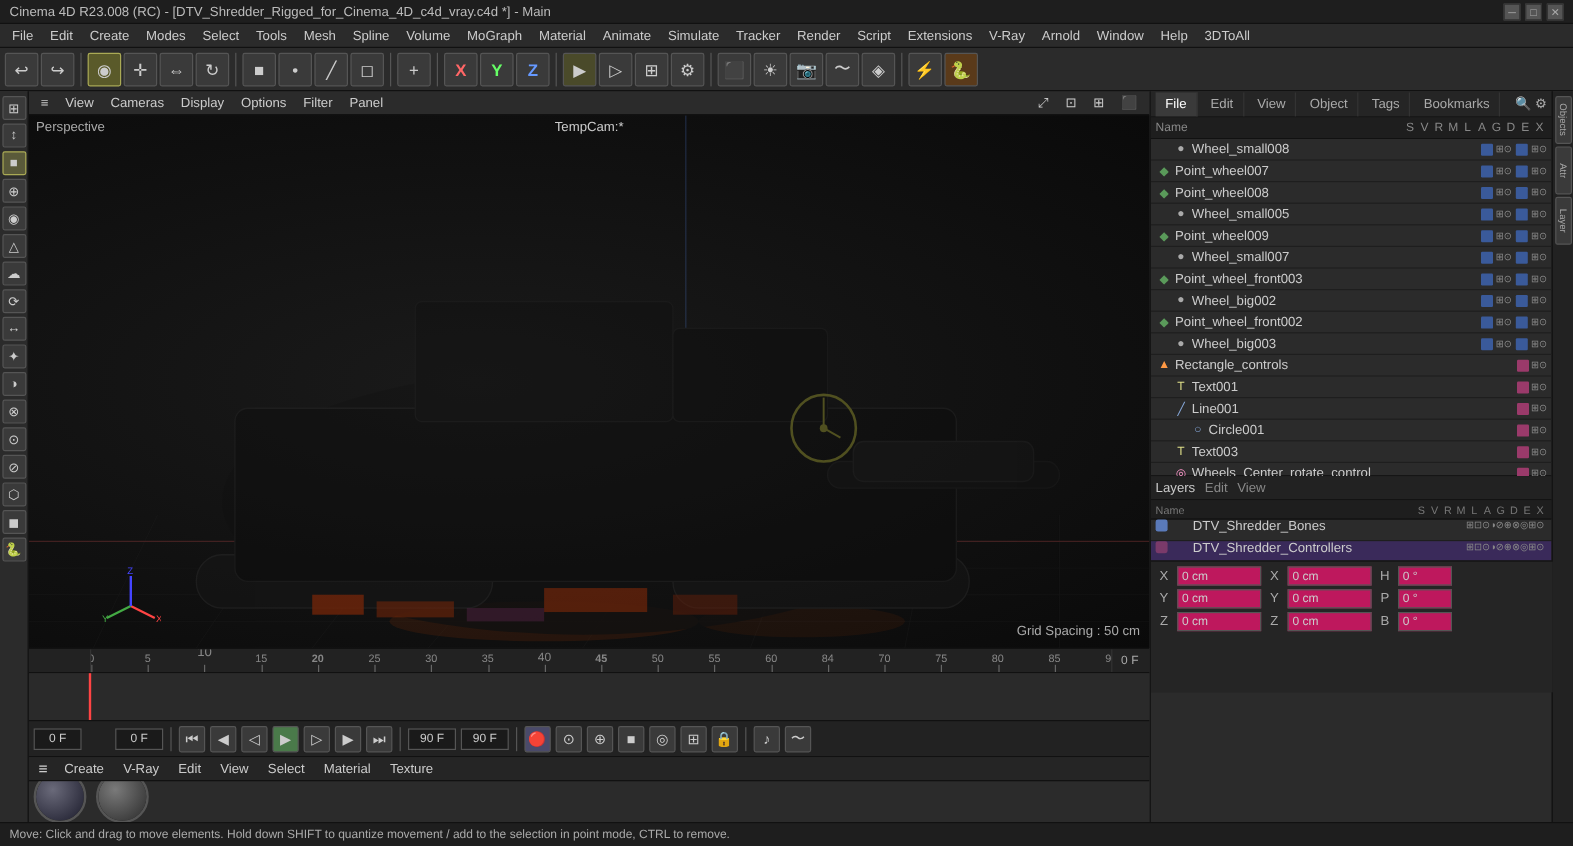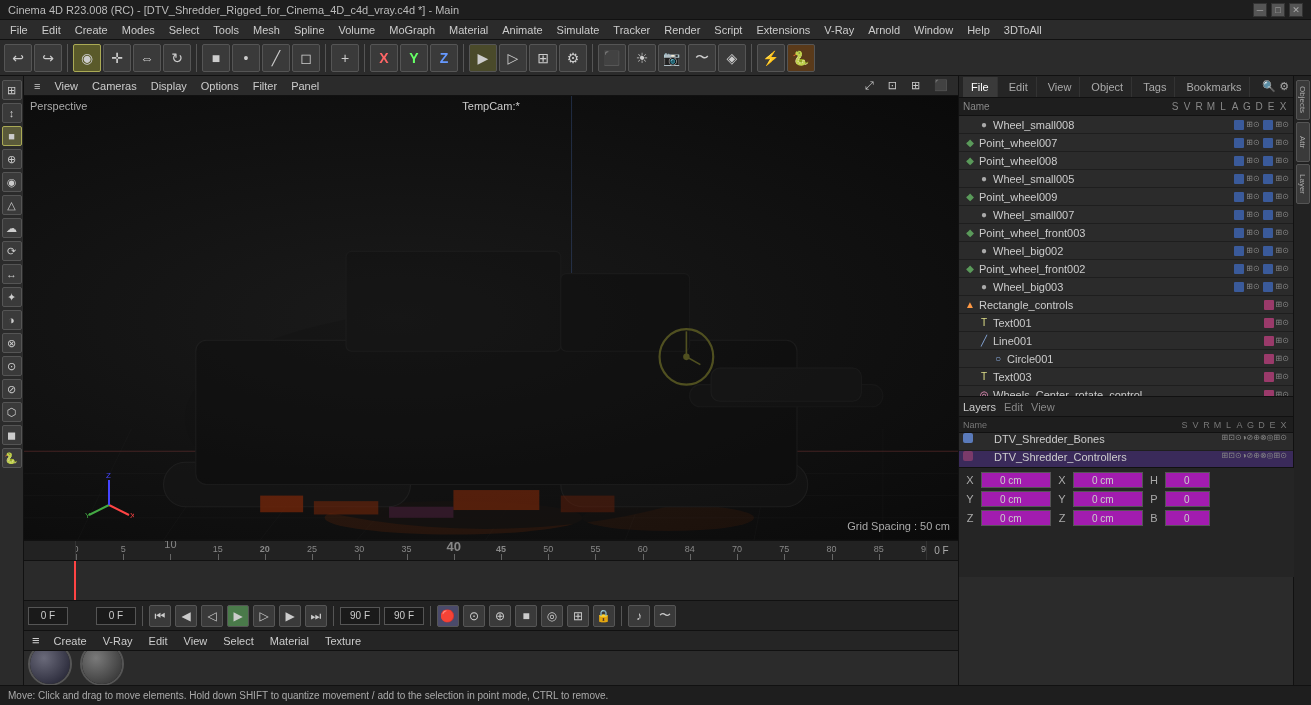--- a/index.html
+++ b/index.html
@@ -356,25 +356,25 @@
       gap: 4px;
     }
     .coord-label {
       width: 14px;
       font-size: 11px;
       color: #aaa;
       text-align: center;
     }
     .coord-input {
       width: 70px; height: 16px;
-      background: #a21caf;
+      background: #be185d;
       border: 1px solid #555;
       color: #ccc;
       font-size: 10px;
-      padding: 0 18px;
+      padding: 0 3px;
     }
     #layers-header {
       height: 20px;
       background: #222;
       display: flex;
       align-items: center;
       padding: 0 4px;
       gap: 8px;
       border-bottom: 1px solid #111;
     }
@@ -664,21 +664,21 @@
               <div style="position: absolute; bottom: 6px; left: 16.6667%; font-size: 9px; color: rgb(136, 136, 136); transform: translateX(-50%); white-space: nowrap;">15</div>
               <div style="position: absolute; bottom: 0px; left: 22.2222%; width: 1px; height: 6px; background: rgb(102, 102, 102);"></div>
               <div style="position: absolute; bottom: 6px; left: 22.2222%; font-size: 9px; color: rgb(136, 136, 136); transform: translateX(-50%); white-space: nowrap; font-weight: bold;">20</div>
               <div style="position: absolute; bottom: 0px; left: 27.7778%; width: 1px; height: 6px; background: rgb(102, 102, 102);"></div>
               <div style="position: absolute; bottom: 6px; left: 27.7778%; font-size: 9px; color: rgb(136, 136, 136); transform: translateX(-50%); white-space: nowrap;">25</div>
               <div style="position: absolute; bottom: 0px; left: 33.3333%; width: 1px; height: 6px; background: rgb(102, 102, 102);"></div>
               <div style="position: absolute; bottom: 6px; left: 33.3333%; font-size: 9px; color: rgb(136, 136, 136); transform: translateX(-50%); white-space: nowrap;">30</div>
               <div style="position: absolute; bottom: 0px; left: 38.8889%; width: 1px; height: 6px; background: rgb(102, 102, 102);"></div>
               <div style="position: absolute; bottom: 6px; left: 38.8889%; font-size: 9px; color: rgb(136, 136, 136); transform: translateX(-50%); white-space: nowrap;">35</div>
               <div style="position: absolute; bottom: 0px; left: 44.4444%; width: 1px; height: 6px; background: rgb(102, 102, 102);"></div>
-              <div style="position: absolute; bottom: 6px; left: 44.4444%; font-size: 13px; color: rgb(136, 136, 136); transform: translateX(-50%); white-space: nowrap; font-weight: bold;">40</div>
+              <div style="position: absolute; bottom: 6px; left: 44.4444%; font-size: 10px; color: rgb(136, 136, 136); transform: translateX(-50%); white-space: nowrap;">40</div>
               <div style="position: absolute; bottom: 0px; left: 50%; width: 1px; height: 6px; background: rgb(102, 102, 102);"></div>
               <div style="position: absolute; bottom: 6px; left: 50%; font-size: 9px; color: rgb(136, 136, 136); transform: translateX(-50%); white-space: nowrap; font-weight: bold;">45</div>
               <div style="position: absolute; bottom: 0px; left: 55.5556%; width: 1px; height: 6px; background: rgb(102, 102, 102);"></div>
               <div style="position: absolute; bottom: 6px; left: 55.5556%; font-size: 9px; color: rgb(136, 136, 136); transform: translateX(-50%); white-space: nowrap;">50</div>
               <div style="position: absolute; bottom: 0px; left: 61.1111%; width: 1px; height: 6px; background: rgb(102, 102, 102);"></div>
               <div style="position: absolute; bottom: 6px; left: 61.1111%; font-size: 9px; color: rgb(136, 136, 136); transform: translateX(-50%); white-space: nowrap;">55</div>
               <div style="position: absolute; bottom: 0px; left: 66.6667%; width: 1px; height: 6px; background: rgb(102, 102, 102);"></div>
               <div style="position: absolute; bottom: 6px; left: 66.6667%; font-size: 9px; color: rgb(136, 136, 136); transform: translateX(-50%); white-space: nowrap;">60</div>
               <div style="position: absolute; bottom: 0px; left: 72.2222%; width: 1px; height: 6px; background: rgb(102, 102, 102);"></div>
               <div style="position: absolute; bottom: 6px; left: 72.2222%; font-size: 9px; color: rgb(136, 136, 136); transform: translateX(-50%); white-space: nowrap;">84</div>

